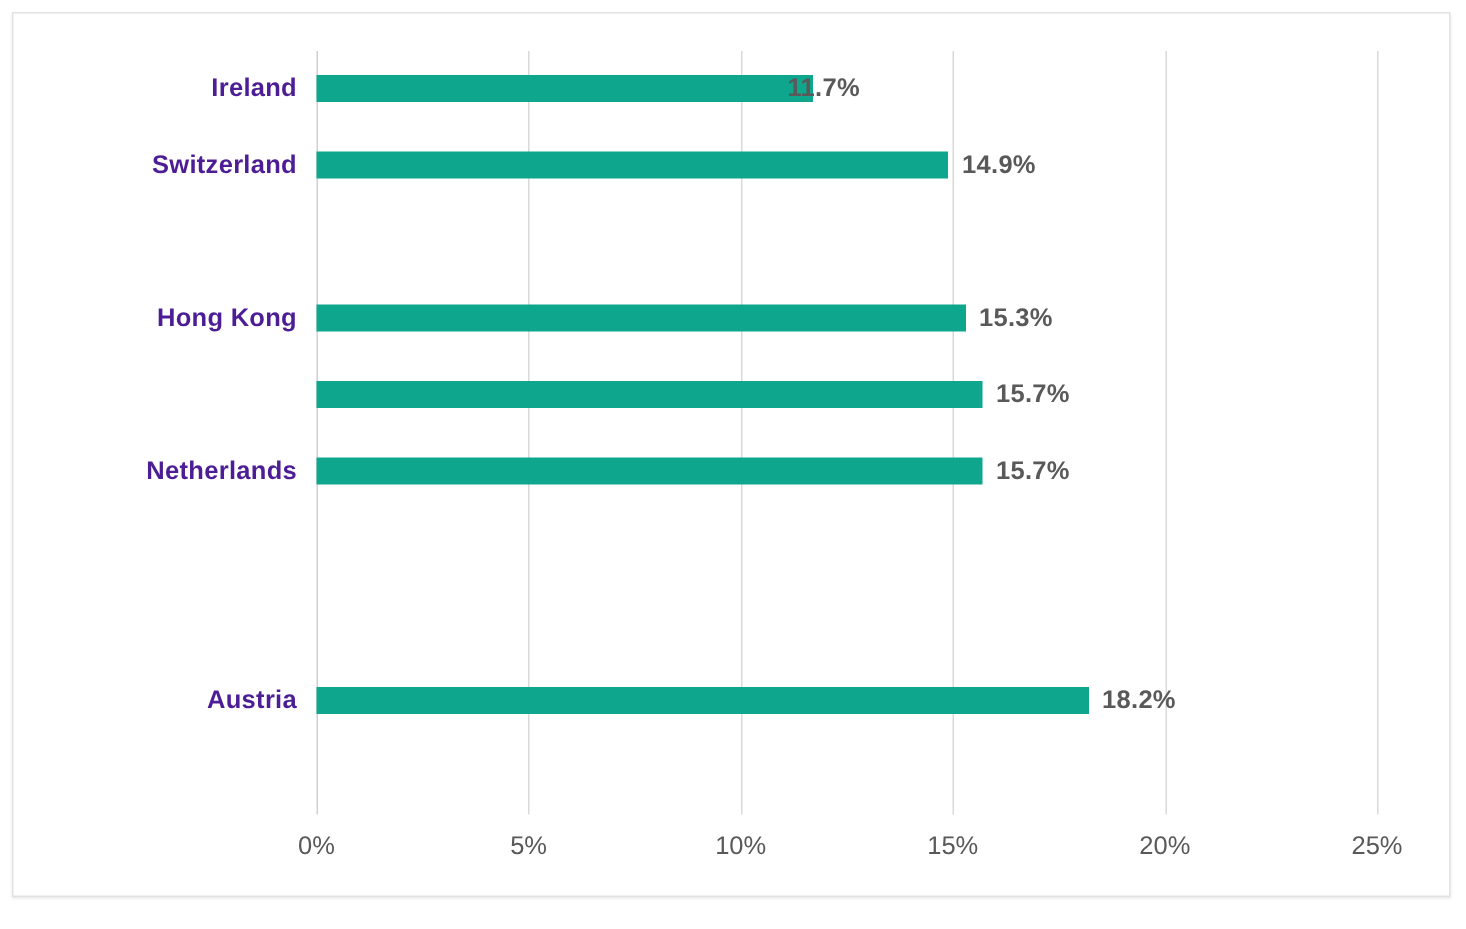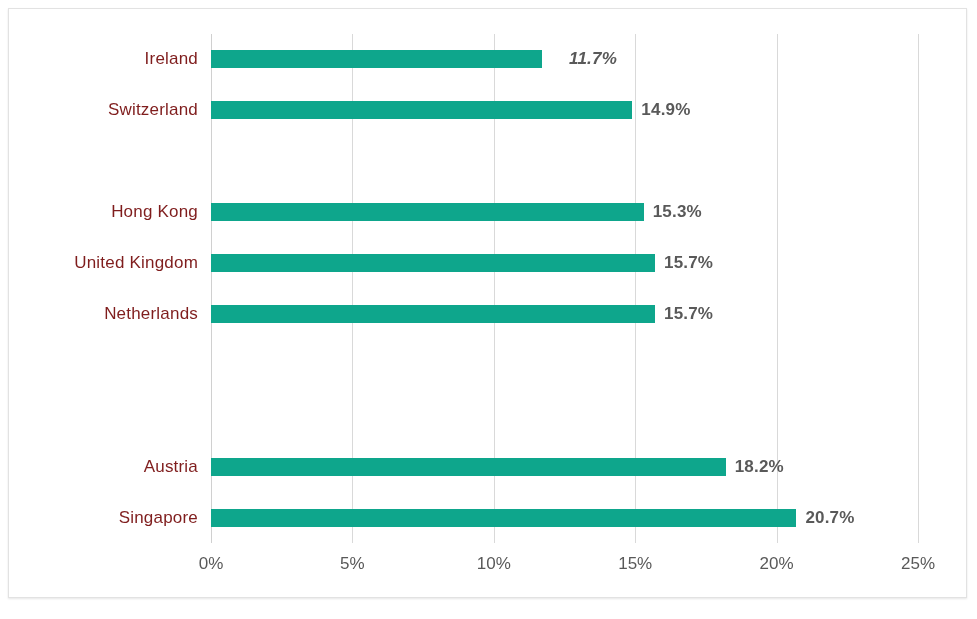--- a/index.html
+++ b/index.html
@@ -52,23 +52,24 @@
     right: 0;
     height: 50.9px;
   }
 
   .cat-label {
     position: absolute;
     right: 768px;          
     top: 50%;
     transform: translateY(-50%);
     font-size: 17px;
-    color: #7f1d1d;
+    color: #4c1d95;
     white-space: nowrap;
     letter-spacing: 0.2px;
+    font-weight: bold;
   }
 
   .bar {
     position: absolute;
     left: 202px;           
     top: 50%;
     transform: translateY(-50%);
     height: 18px;
     background: #0ea68c;
   }
@@ -107,46 +108,40 @@
       <div class="gridline" style="left: 909px;"></div>
       <div class="tick-label" style="left: 202px;">0%</div>
       <div class="tick-label" style="left: 343.4px;">5%</div>
       <div class="tick-label" style="left: 484.8px;">10%</div>
       <div class="tick-label" style="left: 626.2px;">15%</div>
       <div class="tick-label" style="left: 767.6px;">20%</div>
       <div class="tick-label" style="left: 909px;">25%</div>
       <div class="bar-row" style="top: 25px; height: 50.9px;">
         <div class="cat-label">Ireland</div>
         <div class="bar" style="width: 330.876px; background: rgb(14, 166, 140);"></div>
-        <div class="val-label" style="left: 560px; font-style: italic;">11.7%</div>
+        <div class="val-label" style="left: 516px;">11.7%</div>
       </div>
       <div class="bar-row" style="top: 75.9px; height: 50.9px;">
         <div class="cat-label">Switzerland</div>
         <div class="bar" style="width: 421.372px; background: rgb(14, 166, 140);"></div>
         <div class="val-label" style="left: 632.372px;">14.9%</div>
       </div>
       <div class="bar-row" style="top: 177.7px; height: 50.9px;">
         <div class="cat-label">Hong Kong</div>
         <div class="bar" style="width: 432.684px; background: rgb(14, 166, 140);"></div>
         <div class="val-label" style="left: 643.684px;">15.3%</div>
       </div>
       <div class="bar-row" style="top: 228.6px; height: 50.9px;">
-        <div class="cat-label">United Kingdom</div>
         <div class="bar" style="width: 443.996px; background: rgb(14, 166, 140);"></div>
         <div class="val-label" style="left: 654.996px;">15.7%</div>
       </div>
       <div class="bar-row" style="top: 279.5px; height: 50.9px;">
         <div class="cat-label">Netherlands</div>
         <div class="bar" style="width: 443.996px; background: rgb(14, 166, 140);"></div>
         <div class="val-label" style="left: 654.996px;">15.7%</div>
       </div>
       <div class="bar-row" style="top: 432.2px; height: 50.9px;">
         <div class="cat-label">Austria</div>
         <div class="bar" style="width: 514.696px; background: rgb(14, 166, 140);"></div>
         <div class="val-label" style="left: 725.696px;">18.2%</div>
       </div>
-      <div class="bar-row" style="top: 483.1px; height: 50.9px;">
-        <div class="cat-label">Singapore</div>
-        <div class="bar" style="width: 585.396px; background: rgb(14, 166, 140);"></div>
-        <div class="val-label" style="left: 796.396px;">20.7%</div>
-      </div>
     </div>
 </div>
 
 </body></html>

